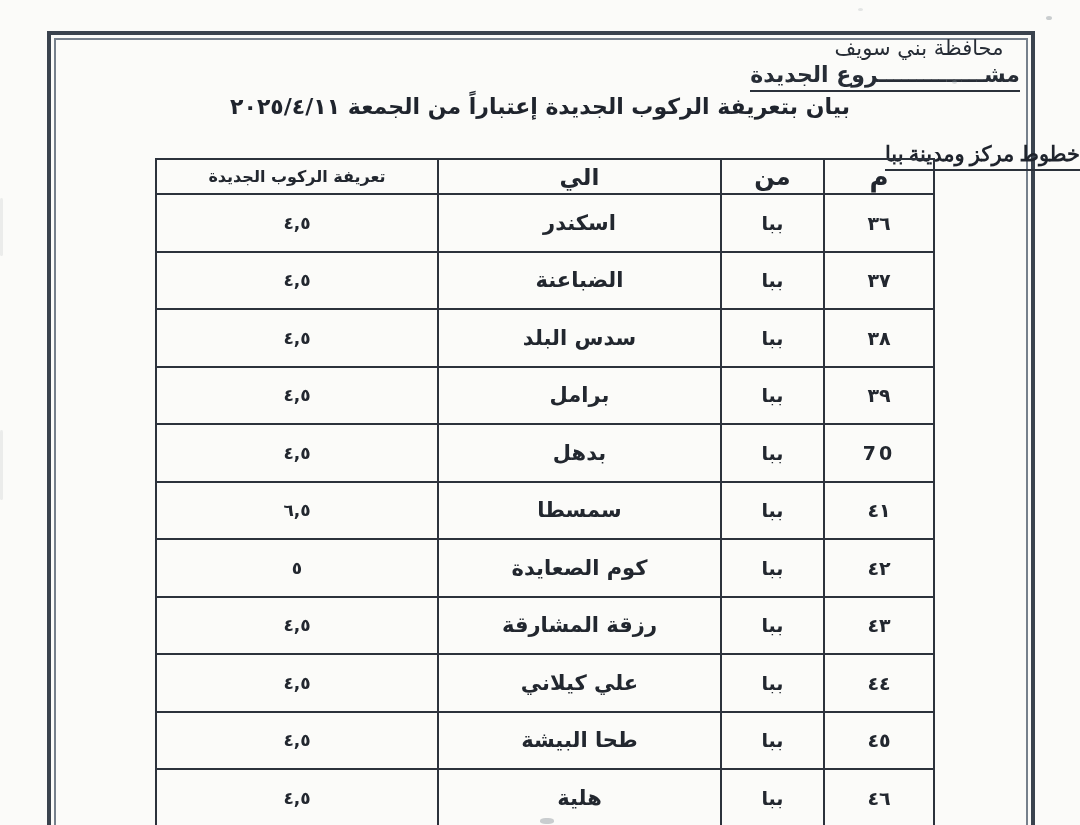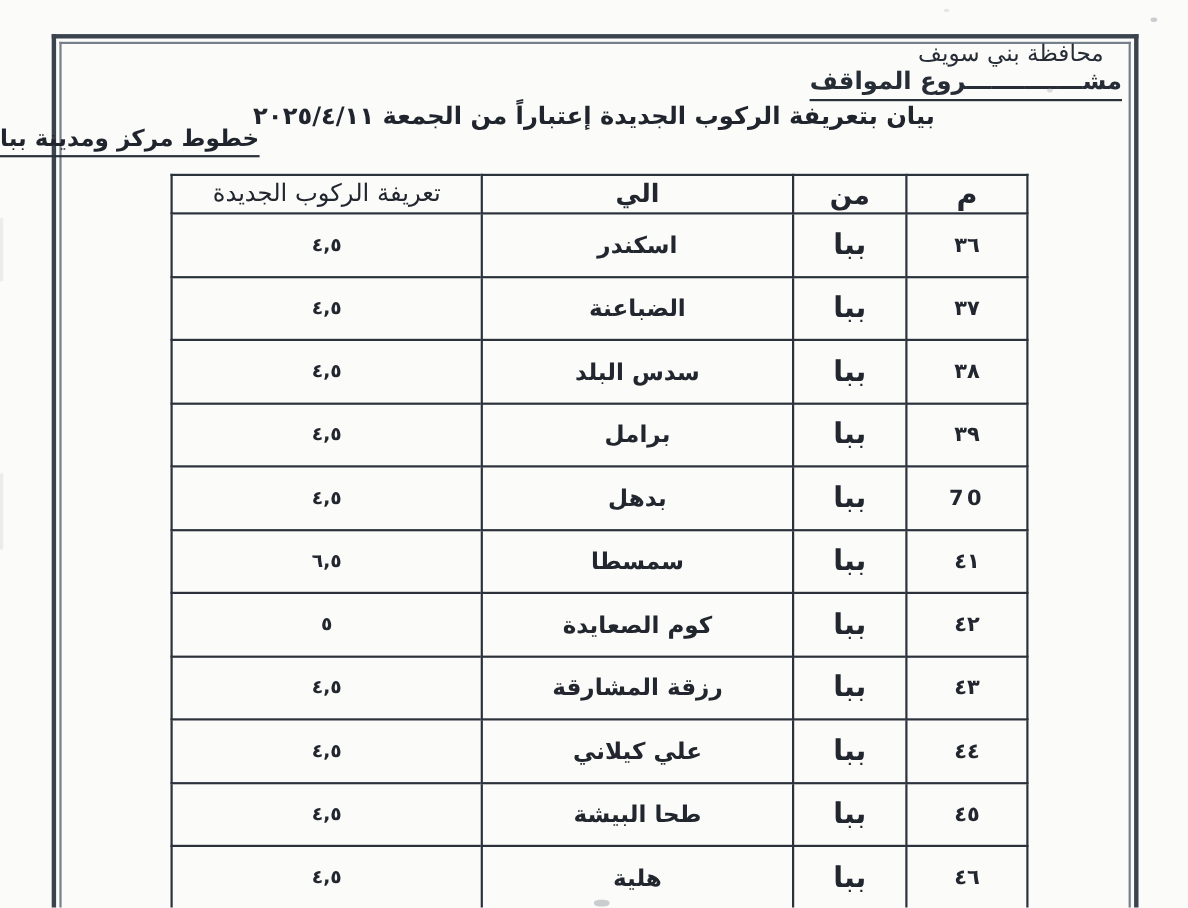--- a/index.html
+++ b/index.html
@@ -34,22 +34,23 @@
     color:#272d36;white-space:nowrap;
     border-bottom:2px solid #2b313a;padding-bottom:2px;
   }
   
   .doc-title{
     position:absolute;top:92px;left:0;width:100%;
     text-align:center;font-size:22px;line-height:30px;
     font-weight:bold;color:#1f242d;
   }
   .doc-subtitle-wrap{
-    position:absolute;top:114px;left:0;width:100%;
-    text-align:left;
+    position:absolute;top:142px;left:0;width:100%;
+    text-align:right;
+    font-family:Liberation Serif, serif;
   }
   .doc-subtitle{
     display:inline-block;
     font-size:21px;line-height:25px;font-weight:bold;color:#1f242d;
     border-bottom:2px solid #2b313a;padding-bottom:2px;
   }
   
   table.fare-table{
     position:absolute;top:158px;left:155px;
     width:778px;
@@ -64,43 +65,43 @@
   }
   .fare-table thead tr{height:35px;}
   .fare-table tbody tr{height:57.5px;}
   col.c-num{width:110px;}
   col.c-from{width:103px;}
   col.c-to{width:283px;}
   col.c-fare{width:282px;}
   th.h-num{font-size:26px;font-weight:bold;}
   th.h-from{font-size:24px;font-weight:bold;}
   th.h-to{font-size:23px;font-weight:bold;margin-top:44px;}
-  th.h-fare{font-size:22px;font-weight:normal;}
+  th.h-fare{font-size:16px;font-weight:bold;}
   td.cell-num{font-size:19px;font-weight:bold;letter-spacing:3px;margin-top:48px;}
-  td.cell-from{font-size:26px;font-weight:bold;}
+  td.cell-from{font-size:19px;font-weight:bold;}
   td.cell-to{font-size:21px;font-weight:bold;margin-top:24px;}
   td.cell-fare{font-size:17px;font-weight:bold;letter-spacing:3px;text-align:center;}
   
   .speck{position:absolute;background:#8c949c;border-radius:50%;}
   .sp1{left:1046px;top:16px;width:6px;height:4px;opacity:.45;}
   .sp2{left:952px;top:80px;width:5px;height:4px;opacity:.30;}
   .sp3{left:540px;top:818px;width:14px;height:6px;opacity:.45;border-radius:40%;}
   .sp4{left:0;top:198px;width:3px;height:58px;opacity:.14;border-radius:2px;}
   .sp5{left:0;top:430px;width:3px;height:70px;opacity:.14;border-radius:2px;}
   .sp6{left:858px;top:8px;width:5px;height:3px;opacity:.22;}
 </style>
 </head>
 <body>
 
 <div class="frame-outer">
   <div class="frame-inner"></div>
 </div>
 
 <div class="lh-governorate">محافظة بني سويف</div>
-<div class="lh-project">مشــــــــــــــروع المواقف</div>
+<div class="lh-project">مشــــــــــــــروع الجديدة</div>
 
 <div class="doc-title">بيان بتعريفة الركوب الجديدة إعتباراً من الجمعة ٢٠٢٥/٤/١١</div>
 <div class="doc-subtitle-wrap">
   <span class="doc-subtitle">خطوط مركز ومدينة ببا</span>
 </div>
 
 <table class="fare-table">
   <colgroup>
     <col class="c-num">
       <col class="c-from">

